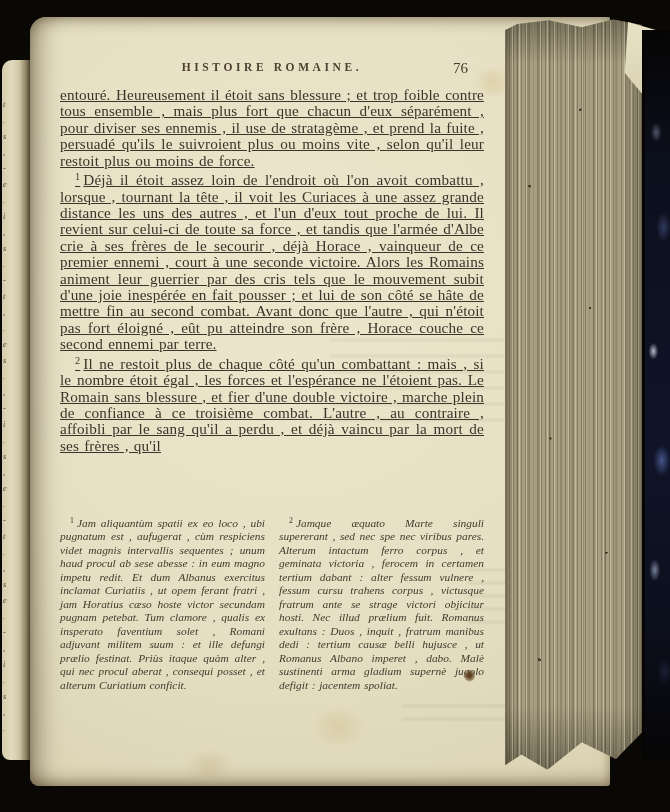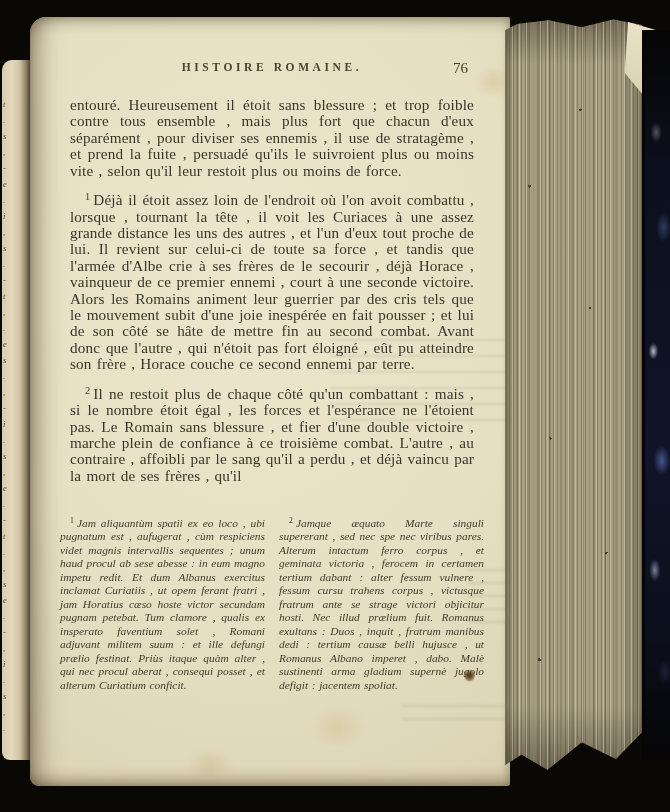--- a/index.html
+++ b/index.html
@@ -17,21 +17,21 @@
     border-radius:10px 0 0 8px;
   }
   .fragments {
     position:absolute; left:1px; top:36px; width:12px;
     font-style:italic; font-size:8.5px; line-height:16px;
     color:#4f4a38; white-space:pre-line; text-align:left;
   }
 
   
   .page {
-    position:absolute; left:30px; top:17px; width:480px; height:769px;
+    position:absolute; left:30px; top:17px; width:580px; height:769px;
     background:radial-gradient(120% 90% at 45% 35%, #ece6cc 0%, #e6dfc3 50%, #ddd5b6 78%, #cfc6a4 97%);
     border-radius:16px 2px 3px 9px;
     box-shadow:
       inset 16px 0 26px -10px rgba(62,48,26,.55),
       inset -3px 0 7px rgba(90,75,45,.18),
       inset 0 9px 13px -7px rgba(80,64,34,.38),
       inset 0 -11px 15px -7px rgba(80,64,34,.42);
   }
 
   .running-header { position:absolute; left:30px; top:44px; width:424px; height:16px; }
@@ -42,21 +42,21 @@
   .page-number {
     position:absolute; right:16px; top:-1px;
     font-size:15px; color:#45402f;
   }
 
   .body-text {
     position:absolute; left:30px; top:70px; width:424px;
     font-size:15.2px; line-height:16.4px; text-align:justify;
     color:#39352a; letter-spacing:.15px; word-spacing:1.2px;
   }
-  .para { margin:10px; }
+  .para { margin:0;text-decoration:underline; }
   .para.indent { text-indent:15px; }
 
   .fn-mark {
     font-size:.68em; vertical-align:.5em; font-style:normal;
     margin-right:3px; color:#3c382c;
   }
 
   .footnotes {
     position:absolute; left:30px; top:497px; width:424px;
     display:flex; gap:14px;

